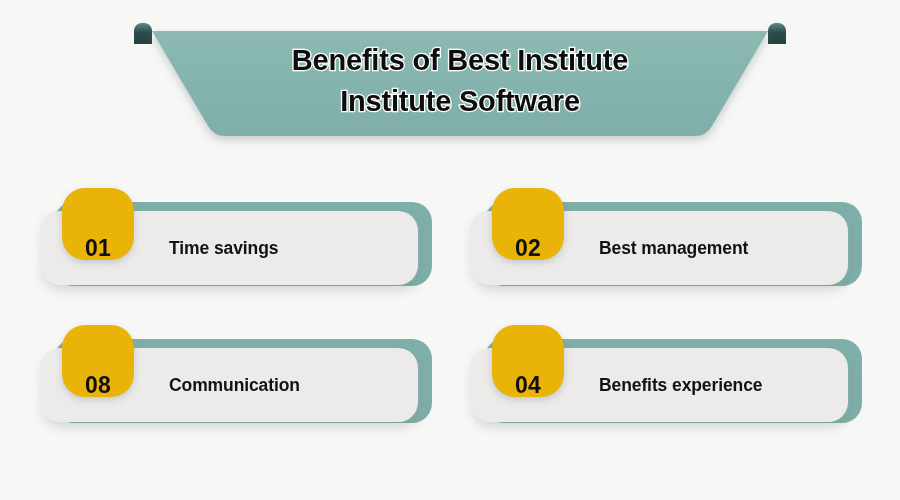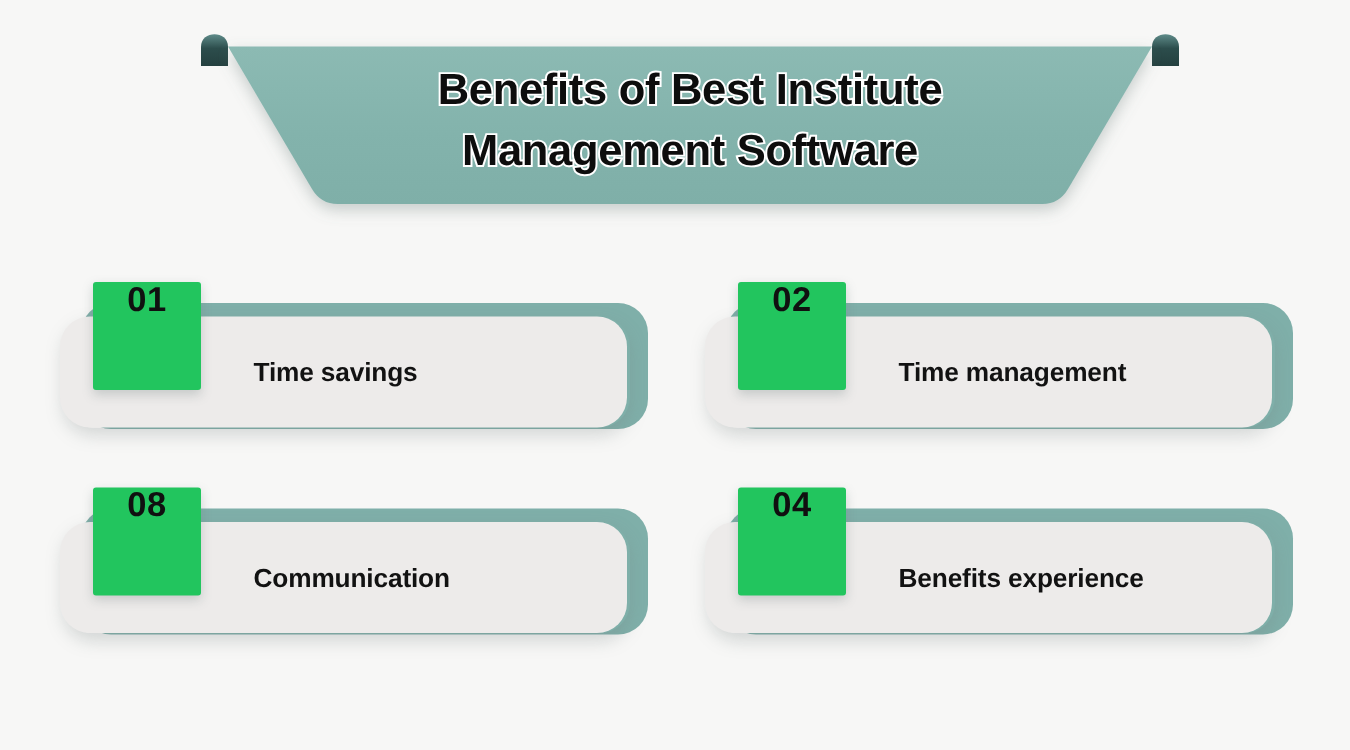--- a/index.html
+++ b/index.html
@@ -113,24 +113,24 @@
     border-radius: 20px;
   }
 
   
   .badge {
     position: absolute;
     left: 22px;
     top: 0px;
     width: 72px;
     height: 72px;
-    background: #22c55e;
-    border-radius: 2px;
+    background: #eab308;
+    border-radius: 23px;
     display: flex;
-    align-items: flex-start;
+    align-items: flex-end;
     justify-content: center;
     box-shadow: 0 3px 7px rgba(110,125,125,0.30);
   }
 
   .badge-num {
     font-size: 23px;
     font-weight: bold;
     color: #101010;
     letter-spacing: 0.3px;
     line-height: 1;
@@ -189,21 +189,21 @@
                L 768,17
                L 712,112
                Q 706,122 695,122
                L 225,122
                Q 214,122 208,112
                Z" fill="url(#bannerGrad)" filter="url(#bannerShadow)"></path>
     </svg>
 
     <div class="banner-title">
       <span class="ln">Benefits of Best Institute</span>
-      <span class="ln">Management Software</span>
+      <span class="ln">Institute Software</span>
     </div>
   </div>
 
   <div class="grid">
 
     <div class="card c0">
       <div class="card-shadow"></div>
       <div class="card-amb"></div>
       <div class="card-face"></div>
       <div class="badge">
@@ -212,21 +212,21 @@
       <div class="card-label">Time savings</div>
     </div>
 
     <div class="card c1">
       <div class="card-shadow"></div>
       <div class="card-amb"></div>
       <div class="card-face"></div>
       <div class="badge">
         <span class="badge-num">02</span>
       </div>
-      <div class="card-label">Time management</div>
+      <div class="card-label">Best management</div>
     </div>
 
     <div class="card c2">
       <div class="card-shadow"></div>
       <div class="card-amb"></div>
       <div class="card-face"></div>
       <div class="badge">
         <span class="badge-num">08</span>
       </div>
       <div class="card-label">Communication</div>

